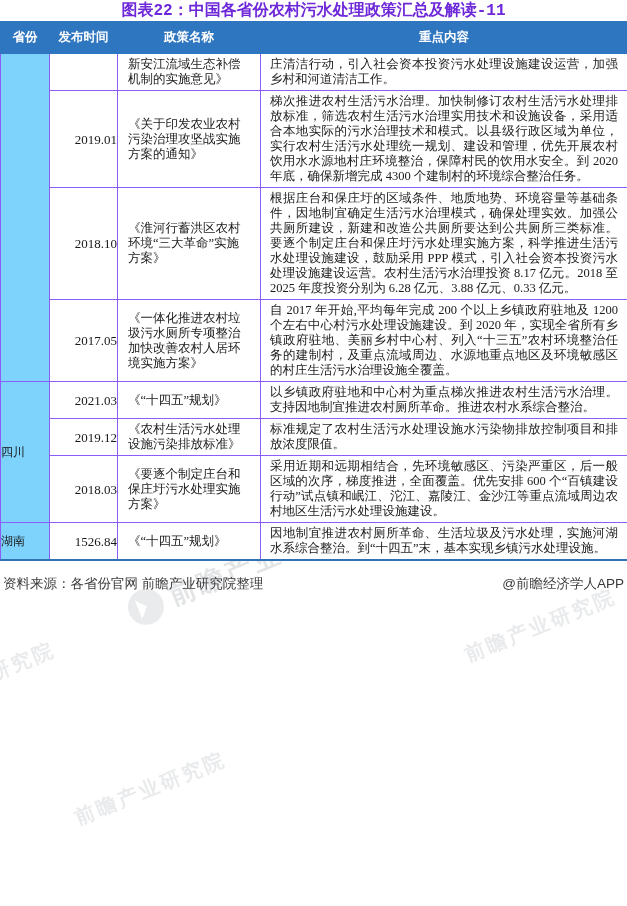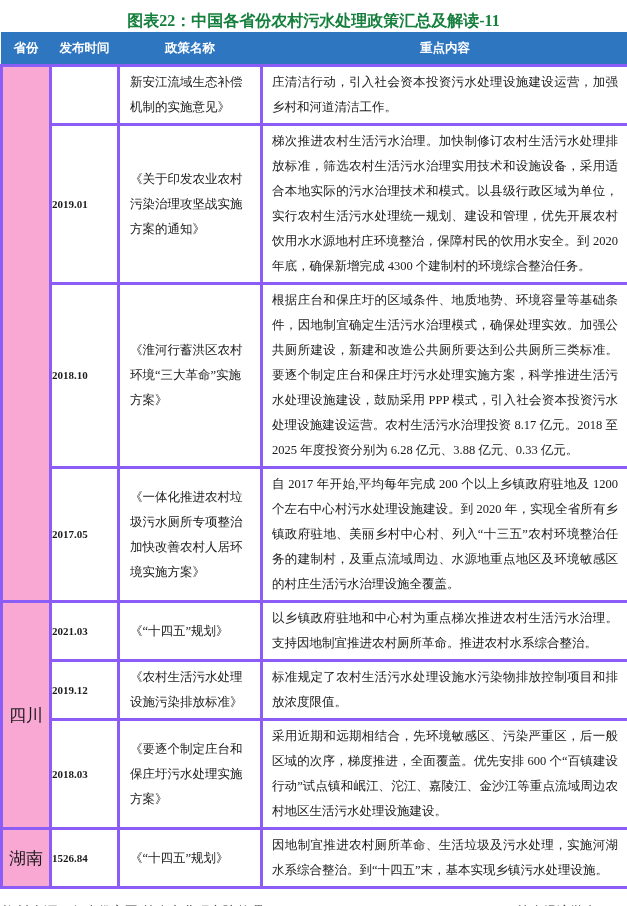--- a/index.html
+++ b/index.html
@@ -4,47 +4,47 @@
 <style>
   * { margin:0; padding:0; box-sizing:border-box; }
   body { background:#ffffff; }
   .page {
     position:relative; width:627px; height:906px; margin:0 auto;
     background:#ffffff; overflow:hidden;
     font-family:"Liberation Serif","DejaVu Serif",serif;
     color:#1a1a1a;
   }
   .chart-title {
-    padding-top:11px; text-align:center;
-    font-family:Liberation Serif, serif;
-    font-weight:bold; font-size:16px; color:#15803d;
+    text-align:center;
+    font-family:Liberation Mono, monospace;
+    font-weight:bold; font-size:16px; color:#6d28d9;
     position:relative; z-index:2;
   }
   table.policy-table {
     width:627px; margin-top:0; border-collapse:collapse; table-layout:fixed;
     position:relative; z-index:2;
   }
   col.c-prov   { width:49px; }
   col.c-date   { width:68px; }
   col.c-policy { width:143px; }
   col.c-cont   { width:367px; }
   .policy-table th {
     background:#2F76C0; color:#ffffff;
     font-family:"Liberation Sans","DejaVu Sans",sans-serif;
     font-weight:bold; font-size:12.5px; padding:7px 2px;
     border:1px solid #2F76C0; text-align:center;
   }
   .policy-table td {
-    border:3px solid #8b5cf6;
-    font-size:12.5px; line-height:25px; vertical-align:middle;
+    border:1px solid #8b5cf6;
+    font-size:12.5px; line-height:15px; vertical-align:middle;
     background:#ffffff;
   }
   .policy-table tbody { border-bottom:2px solid #2E74B5; }
-  td.cell-province { background:#f9a8d4; text-align:center; font-size:17px; }
-  td.cell-date     { text-align:left; font-size:11px;font-weight:bold; }
+  td.cell-province { background:#7dd3fc; font-size:12px; }
+  td.cell-date     { text-align:right; font-size:13px; }
   td.cell-policy   { text-align:left; padding:2px 10px; }
   td.cell-content  { text-align:justify; padding:3px 9px; }
   .footer {
     display:flex; justify-content:space-between; align-items:center;
     margin-top:14px; padding:0 3px;
     font-family:"Liberation Sans","DejaVu Sans",sans-serif;
     font-size:13.5px; color:#3a3a3a;
     position:relative; z-index:2;
   }
   

